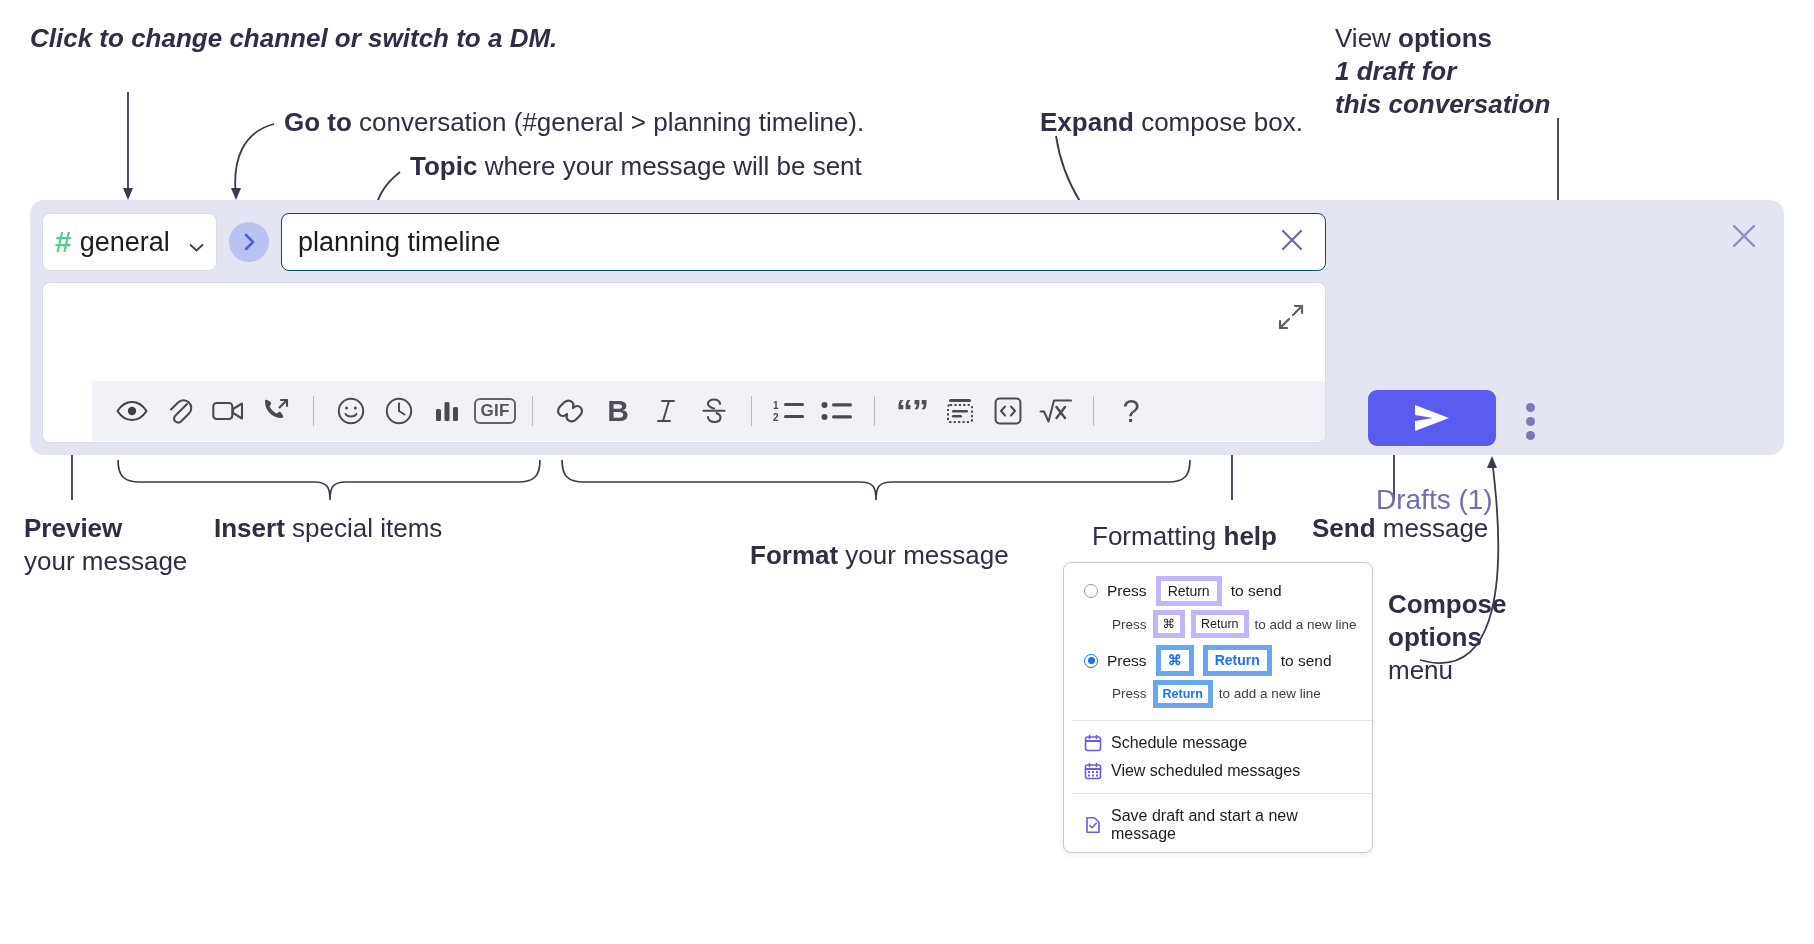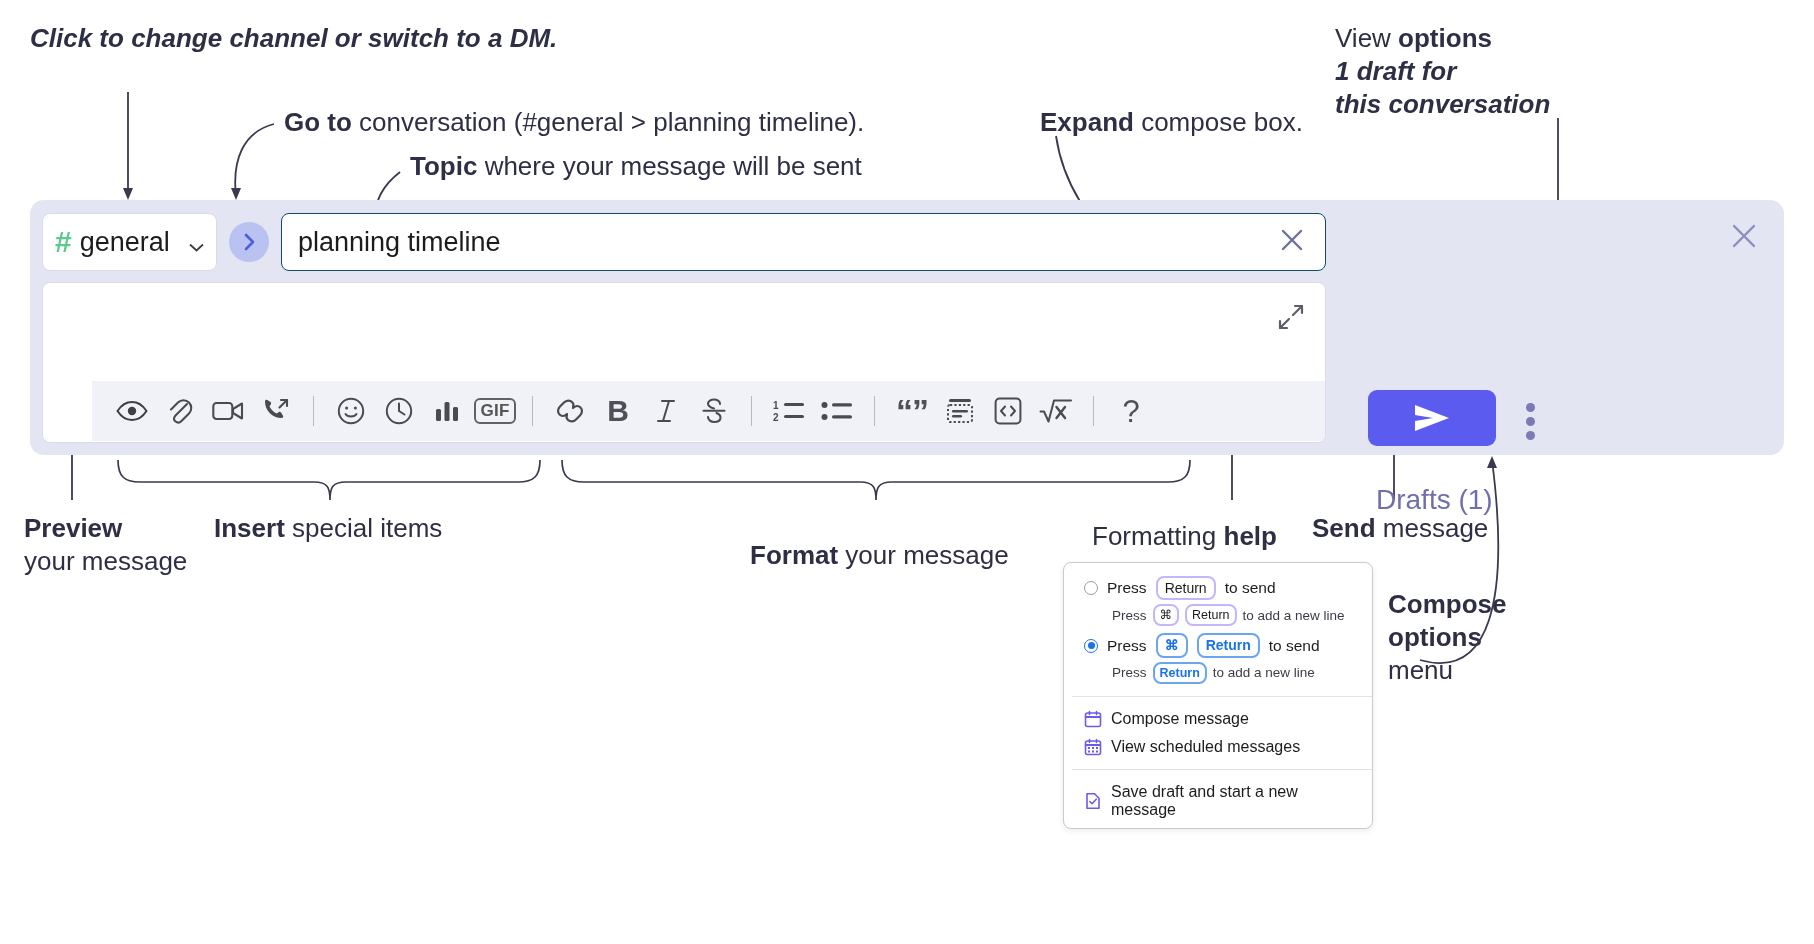--- a/index.html
+++ b/index.html
@@ -95,21 +95,21 @@
   #options-menu {
     position:absolute; left:1063px; top:562px; width:310px;
     background:#fff; border:1px solid #c9c9d1; border-radius:8px;
     box-shadow:0 2px 6px rgba(0,0,0,.08); padding:10px 0 4px 8px;
   }
   .opt-row { display:flex; align-items:center; padding:3px 12px; gap:9px; font-size:15.5px; color:#1d1c1d; cursor:pointer;}
   .opt-sub { display:flex; align-items:center; padding:1px 12px 4px 40px; gap:6px; font-size:13.5px; color:#3c3c46;}
   .radio { width:14px; height:14px; border-radius:50%; border:1.5px solid #9b9ba6; flex:none; position:relative; }
   .radio.on { border-color:#1a74e8; }
   .radio.on::after { content:""; position:absolute; left:2.5px; top:2.5px; width:7px; height:7px; border-radius:50%; background:#1a74e8; }
-  .key { border:2px solid #c4b5fd; border-radius:8px; padding:1px 7px; font-size:14px; color:#1d1c1d;
+  .key { border:5px solid #c4b5fd; border-radius:0; padding:1px 7px; font-size:14px; color:#1d1c1d;
          display:inline-block; line-height:1.3; }
   .key.sm { font-size:12.5px; padding:1px 5px; }
   .key.blue { border-color:#6aa5f0; color:#1a74e8; font-weight:700; }
   .key.blue.sm { font-weight:700; }
   .menu-div { height:1px; background:#e2e2e8; margin:8px 0; }
   .mi { display:flex; align-items:center; gap:9px; padding:5px 12px; font-size:16px; color:#1d1c1d; cursor:pointer;}
   .mi svg { flex:none; }
 
   svg.arw { position:absolute; left:0; top:0; overflow:visible; pointer-events:none; }
 </style>
@@ -439,21 +439,21 @@
   </div>
 
   <div class="menu-div"></div>
 
   <div class="mi">
     <svg width="18" height="18" viewBox="0 0 18 18" fill="none" stroke="#6b5ce7" stroke-width="1.6">
       <rect x="1.5" y="3" width="15" height="13.5" rx="2"></rect>
         <path d="M1.5 7 L16.5 7" stroke-width="2"></path>
         <path d="M5.5 1.5 L5.5 4.5 M12.5 1.5 L12.5 4.5" stroke-linecap="round"></path>
     </svg>
-    <span>Compose message</span>
+    <span>Schedule message</span>
   </div>
 
   <div class="mi">
     <svg width="18" height="18" viewBox="0 0 18 18" fill="none" stroke="#6b5ce7" stroke-width="1.6">
       <rect x="1.5" y="3" width="15" height="13.5" rx="2"></rect>
         <path d="M1.5 7 L16.5 7" stroke-width="2"></path>
         <path d="M5.5 1.5 L5.5 4.5 M12.5 1.5 L12.5 4.5" stroke-linecap="round"></path>
       <g fill="#6b5ce7" stroke="none">
           <rect x="4" y="9" width="2" height="2"></rect>
           <rect x="8" y="9" width="2" height="2"></rect>

